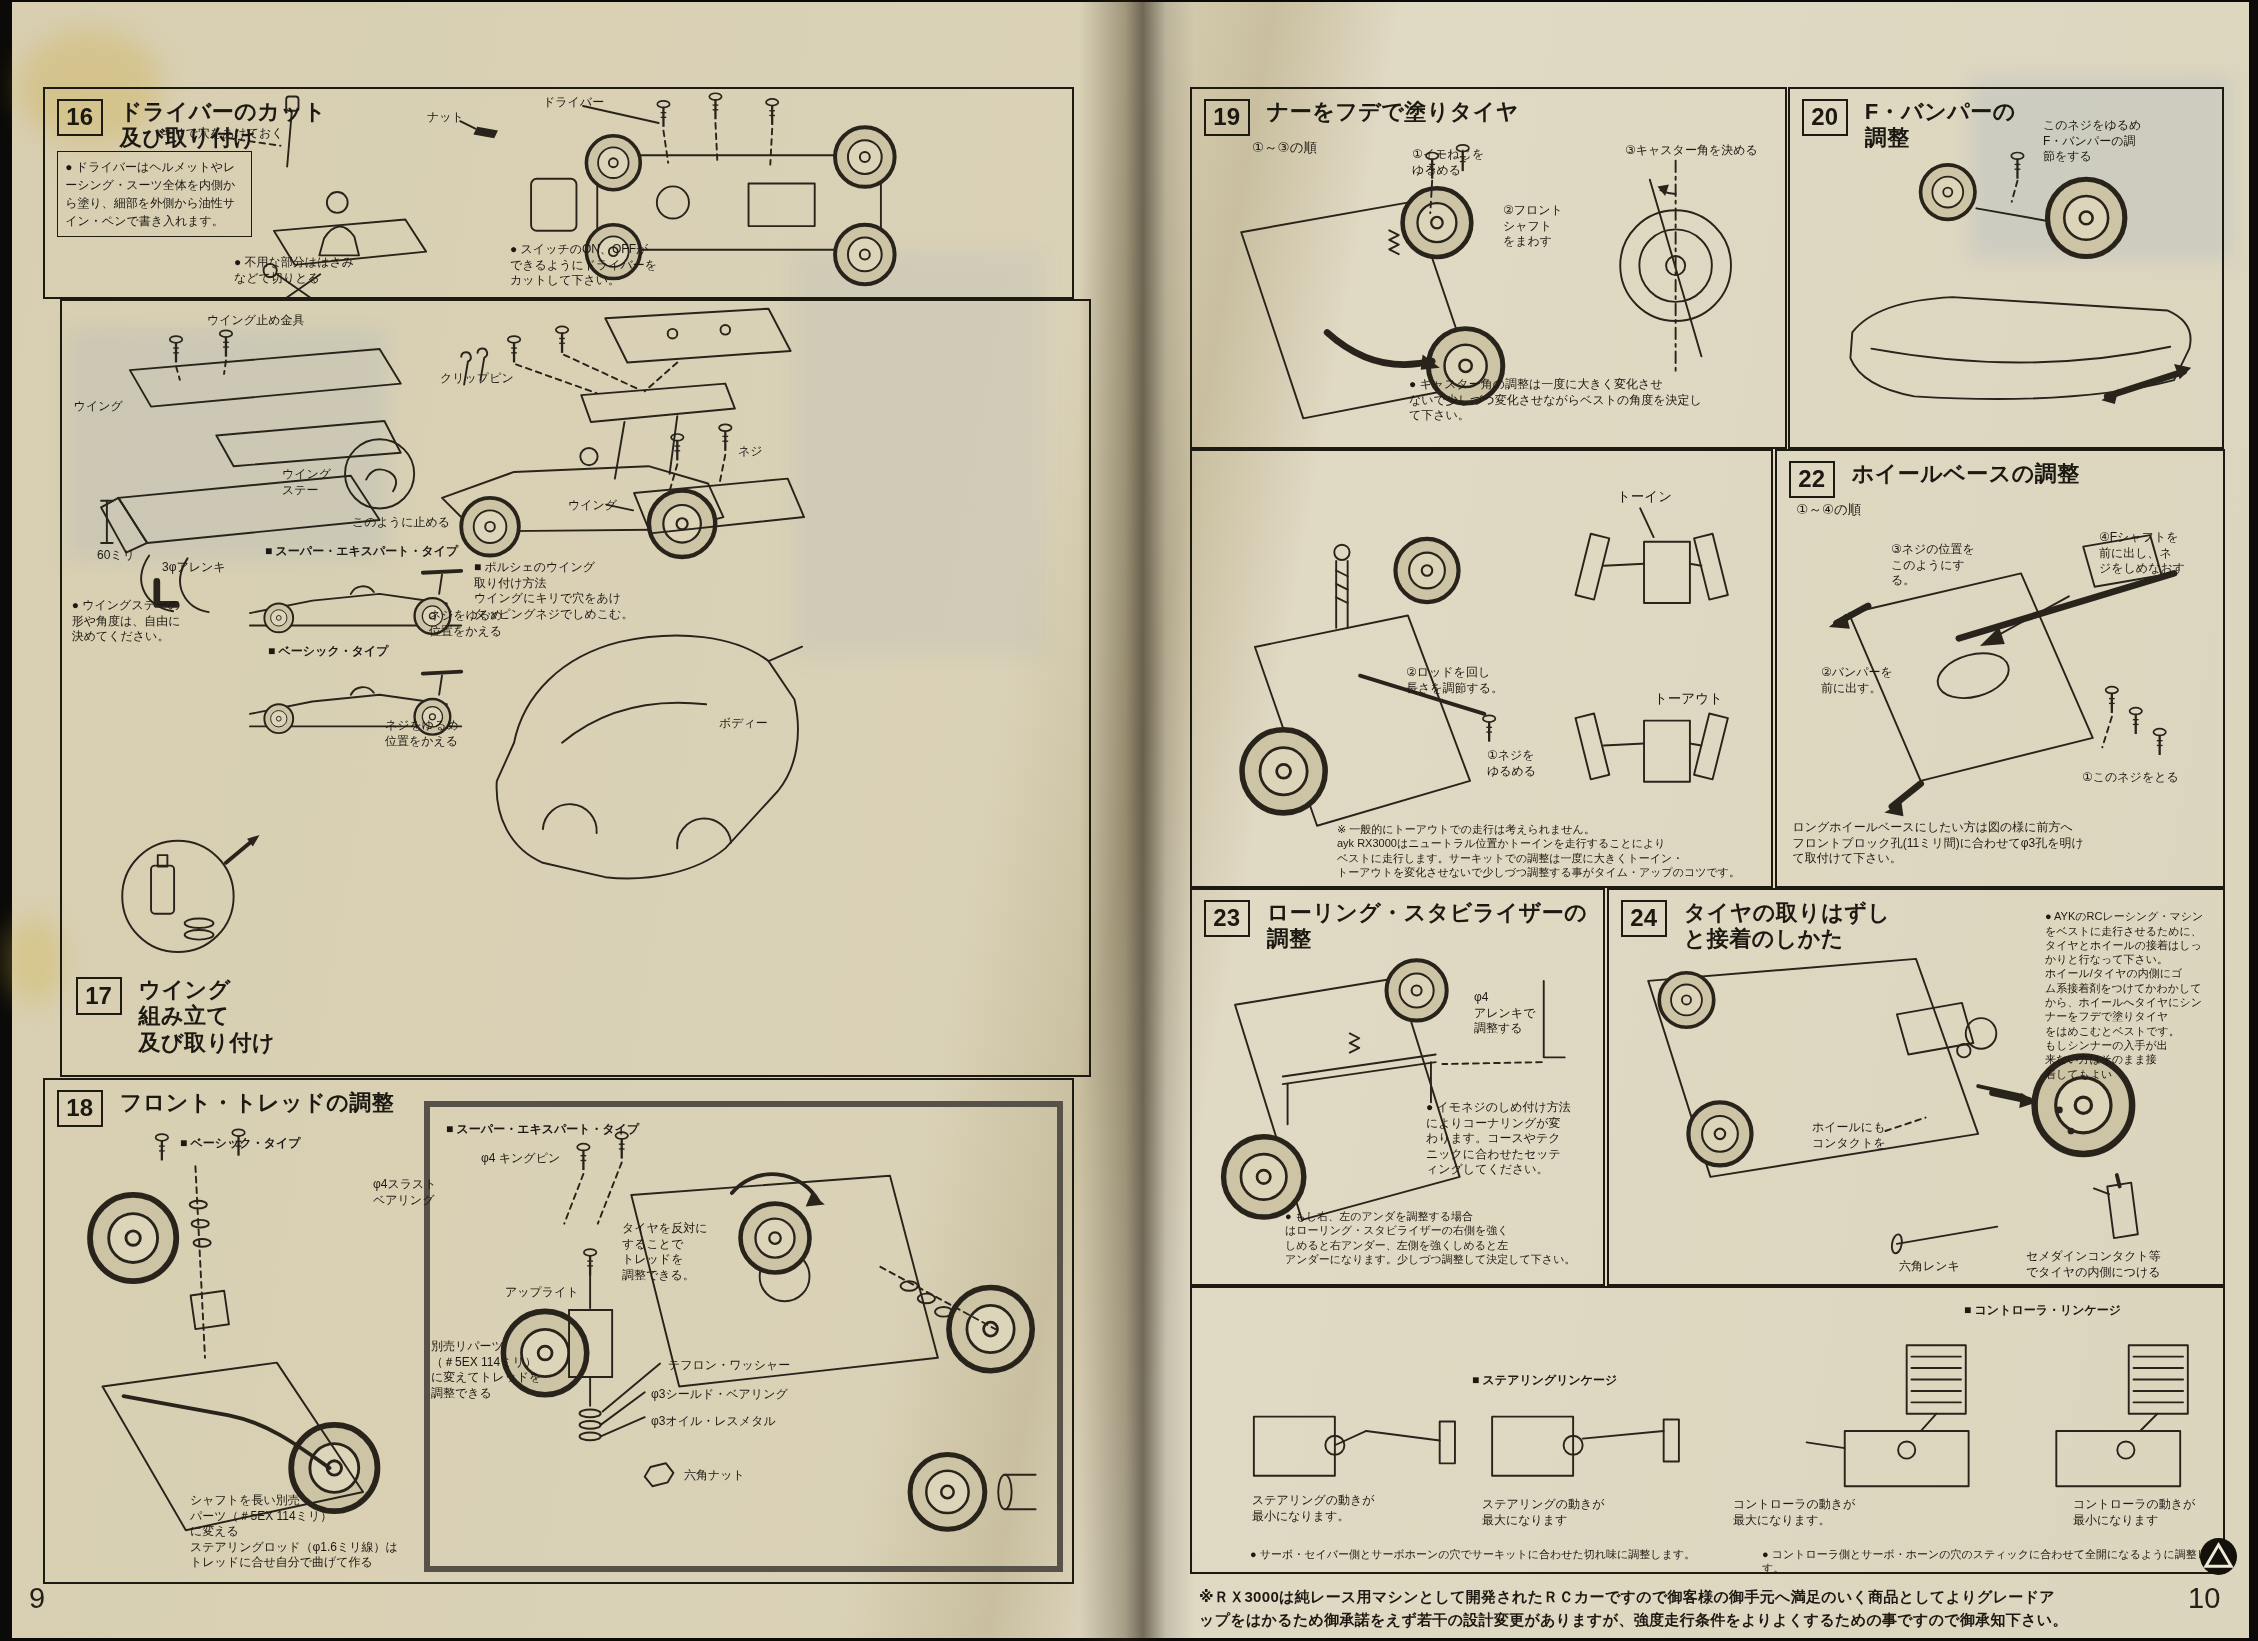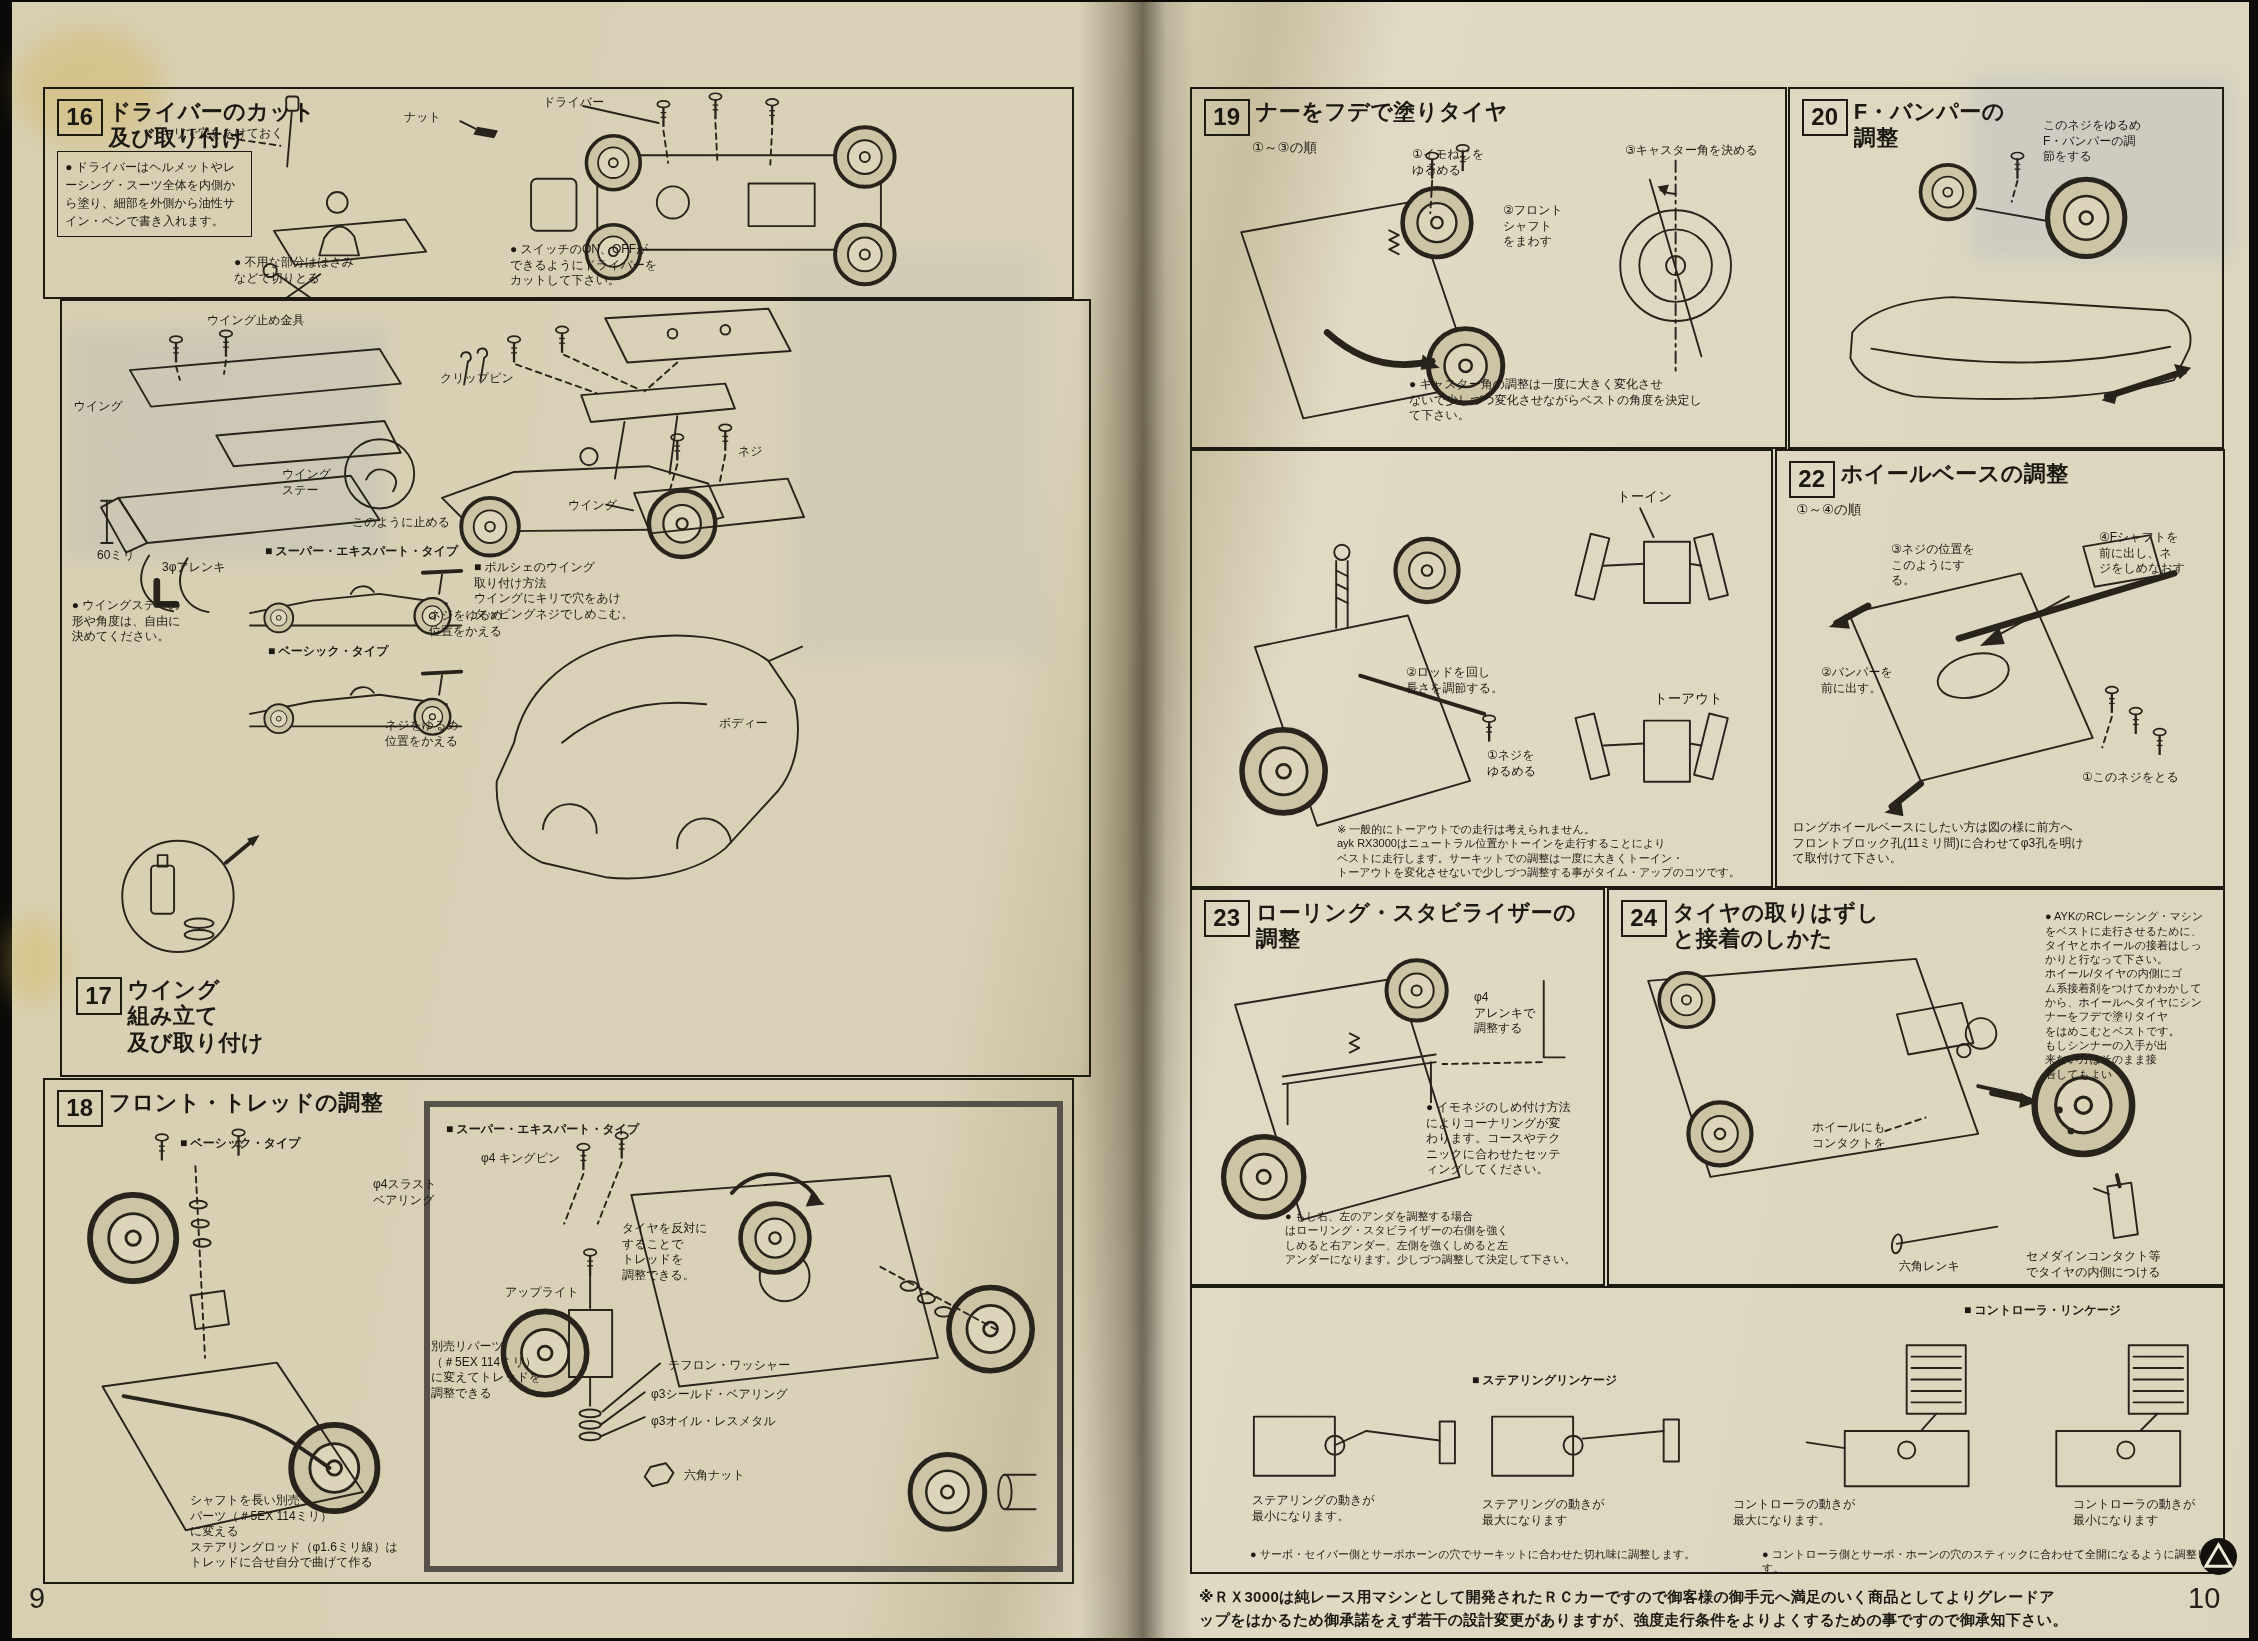--- a/index.html
+++ b/index.html
@@ -7,21 +7,21 @@
   #scan{position:relative;width:2258px;height:1641px;background:#0b0a08;overflow:hidden;
         font-family:"Liberation Sans","DejaVu Sans",sans-serif;color:#1c1912}
   #paper{position:absolute;left:11.6px;top:1.9px;width:2237px;height:1636px;
          background:linear-gradient(100deg,#d8cfb2 0%,#dad2b7 44%,#c9bfa0 50%,#e0d9c3 55%,#dcd5be 100%)}
   .gutter{position:absolute;left:1079px;top:0;width:116px;height:1641px;
           background:linear-gradient(90deg,rgba(0,0,0,0) 0%,rgba(55,42,18,.35) 40%,rgba(25,18,6,.55) 55%,rgba(0,0,0,.12) 75%,rgba(0,0,0,0) 100%)}
   .stain{position:absolute;border-radius:50%;filter:blur(13.5px)}
   .tint{position:absolute;filter:blur(9.7px)}
   .panel{position:absolute;border:2.9px solid #1d1a12}
   .illus{position:absolute;left:0;top:0;width:100%;height:100%;pointer-events:none}
-  .sec-head{position:absolute;display:flex;gap:6px;align-items:flex-start}
+  .sec-head{position:absolute;display:flex;gap:17px;align-items:flex-start}
   .sec-num{border:2.4px solid #1d1a12;font-weight:bold;font-size:24px;line-height:1;padding:4.8px 7.7px;display:inline-block;background:rgba(255,255,255,.0)}
   .sec-title{font-weight:bold;font-size:22px;line-height:1.2;letter-spacing:0.5px;white-space:pre-line}
   .lbl{position:absolute;font-size:13.5px;line-height:1.3;white-space:pre-line}
   .s{font-size:12px}
   .xs{font-size:11px}
   .b{font-weight:bold}
   .nbox{position:absolute;border:1.9px solid #1d1a12;padding:5.8px 7.7px;font-size:12px;line-height:1.5;white-space:pre-line}
   .innerbox{position:absolute;border:6.8px solid #56524a}
   .pagenum{position:absolute;font-size:29px;color:#23201a}
   .footnote{position:absolute;font-size:15px;line-height:1.55;white-space:pre-line;font-weight:bold;letter-spacing:0.3px}
@@ -98,21 +98,21 @@
         <line x1="430" y1="34" x2="446" y2="42" class="ln"></line>
         <line x1="560" y1="18" x2="640" y2="36" class="ln"></line>
       </g>
     </svg>
     <div class="sec-head" style="left:11.6px;top:9.7px">
       <span class="sec-num">16</span>
       <span class="sec-title">ドライバーのカット
 及び取り付け</span>
     </div>
     <div class="lbl s" style="left:116px;top:37px">キリで穴をあけておく</div>
-    <div class="lbl s" style="left:359px;top:21px">ナット</div>
+    <div class="lbl s" style="left:382px;top:21px">ナット</div>
     <div class="lbl s" style="left:498px;top:5.8px">ドライバー</div>
     <div class="nbox" style="left:11.6px;top:62px;width:195px">● ドライバーはヘルメットやレーシング・スーツ全体を内側から塗り、細部を外側から油性サイン・ペンで書き入れます。</div>
     <div class="lbl s" style="left:189px;top:166px">● 不用な部分ははさみ
 などで切りとる</div>
     <div class="lbl s" style="left:465px;top:153px">● スイッチのON、OFFが
 できるようにドライバーを
 カットして下さい。</div>
   </section>
 
   <section class="panel" style="left:60px;top:299px;width:1031px;height:778px">

